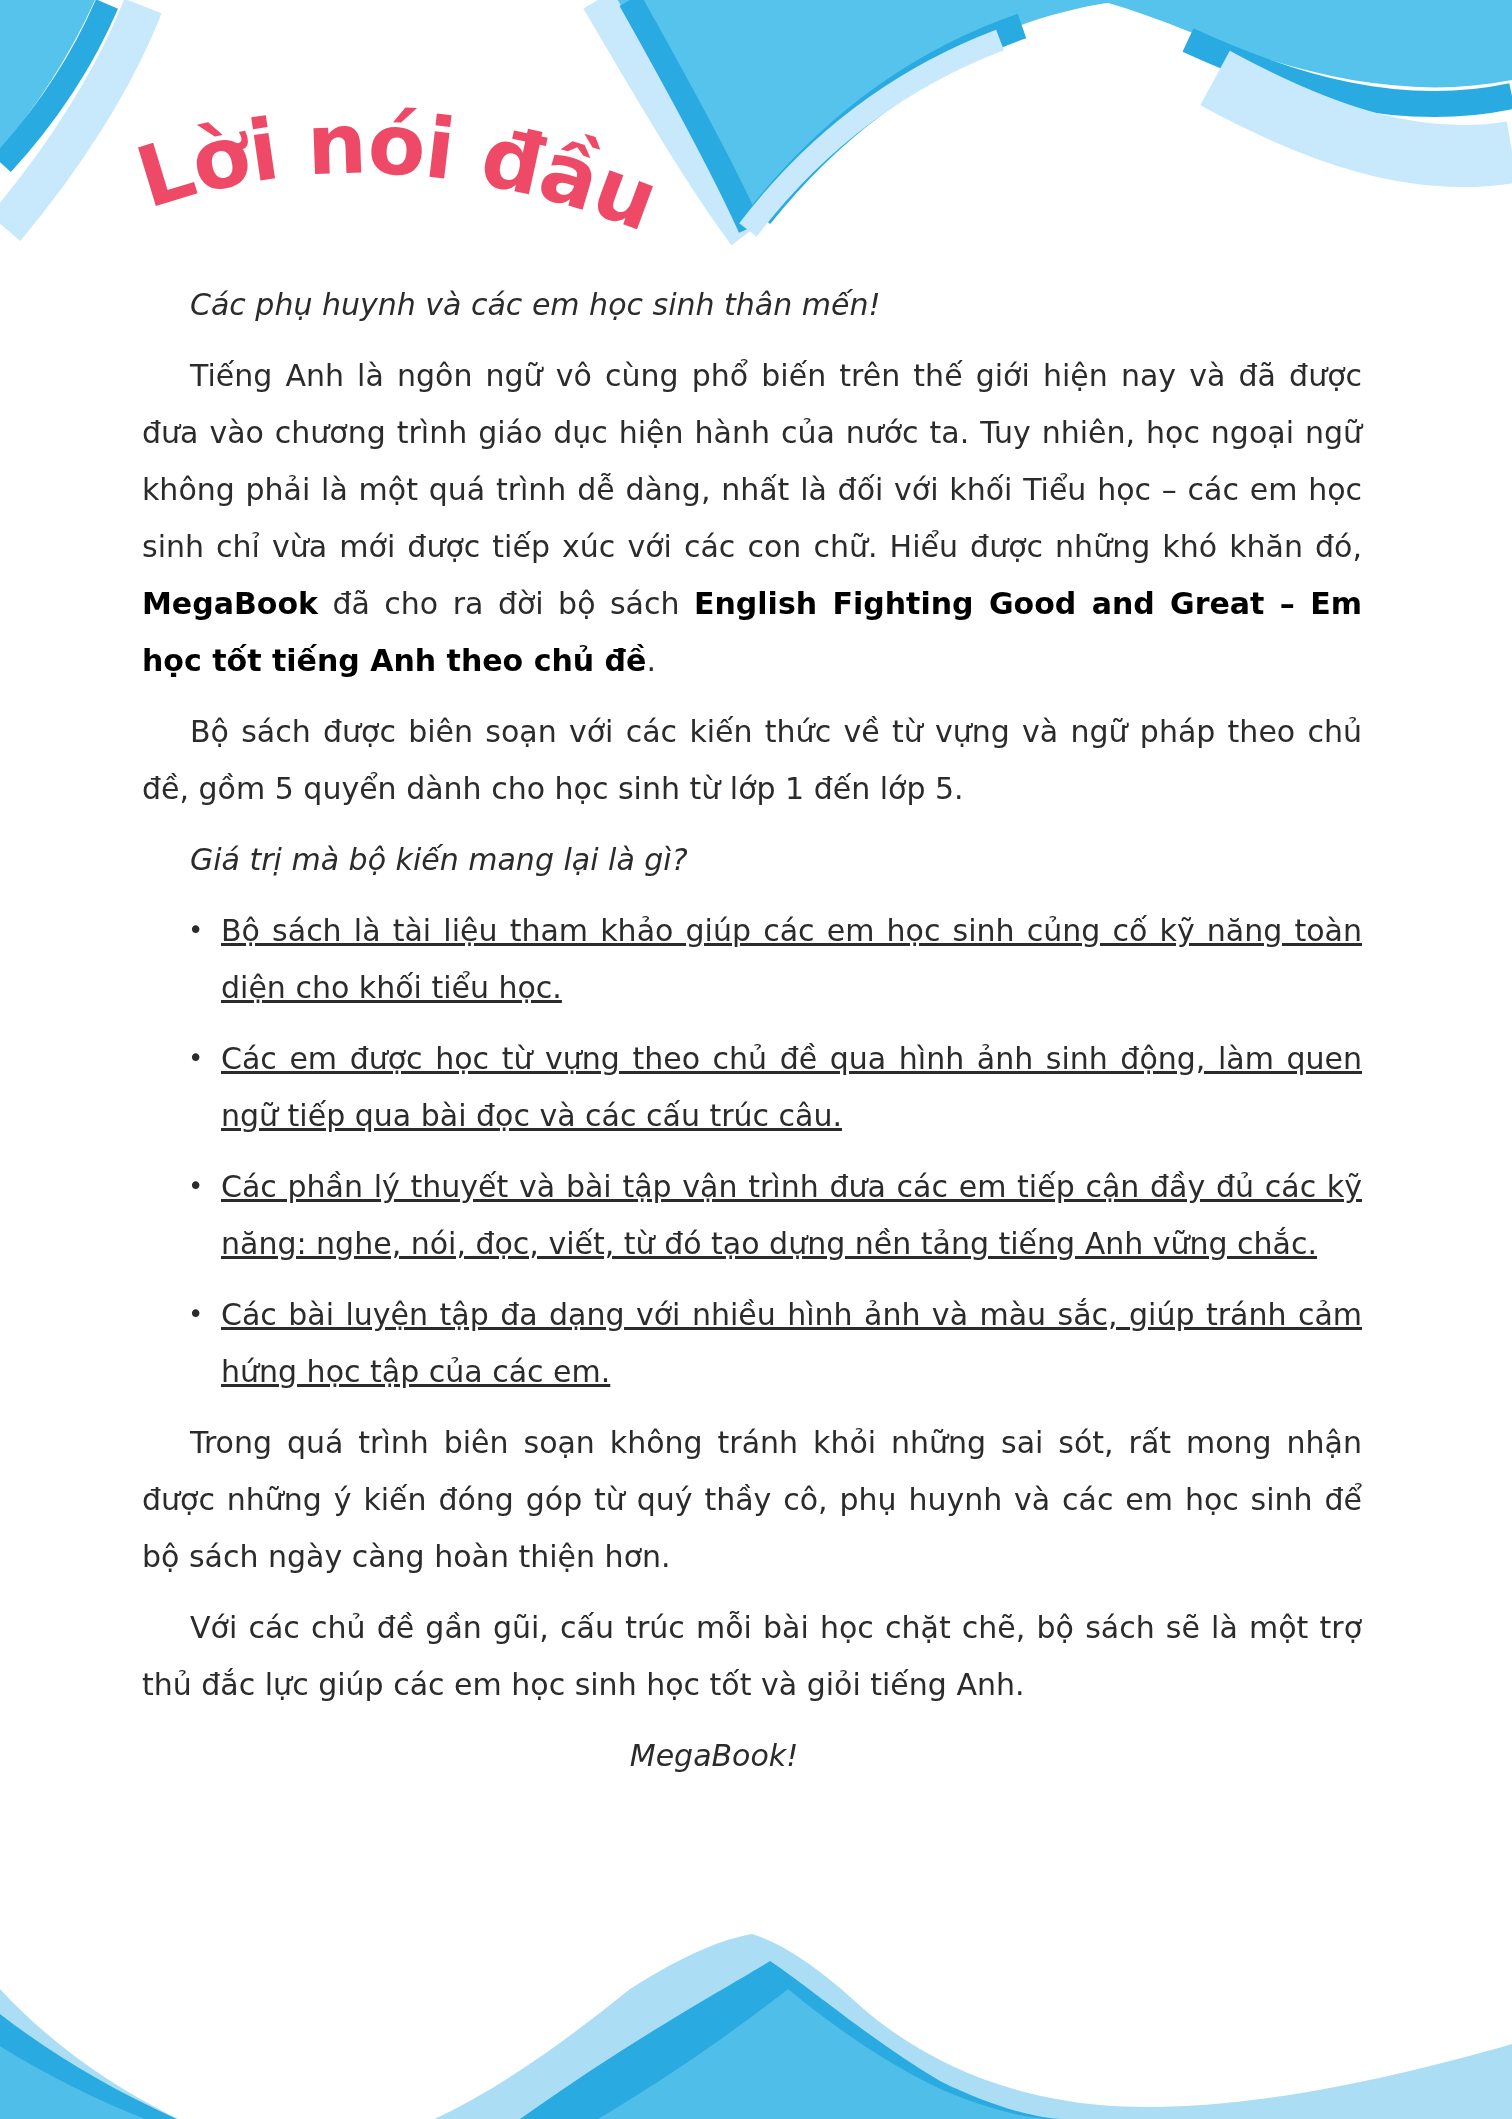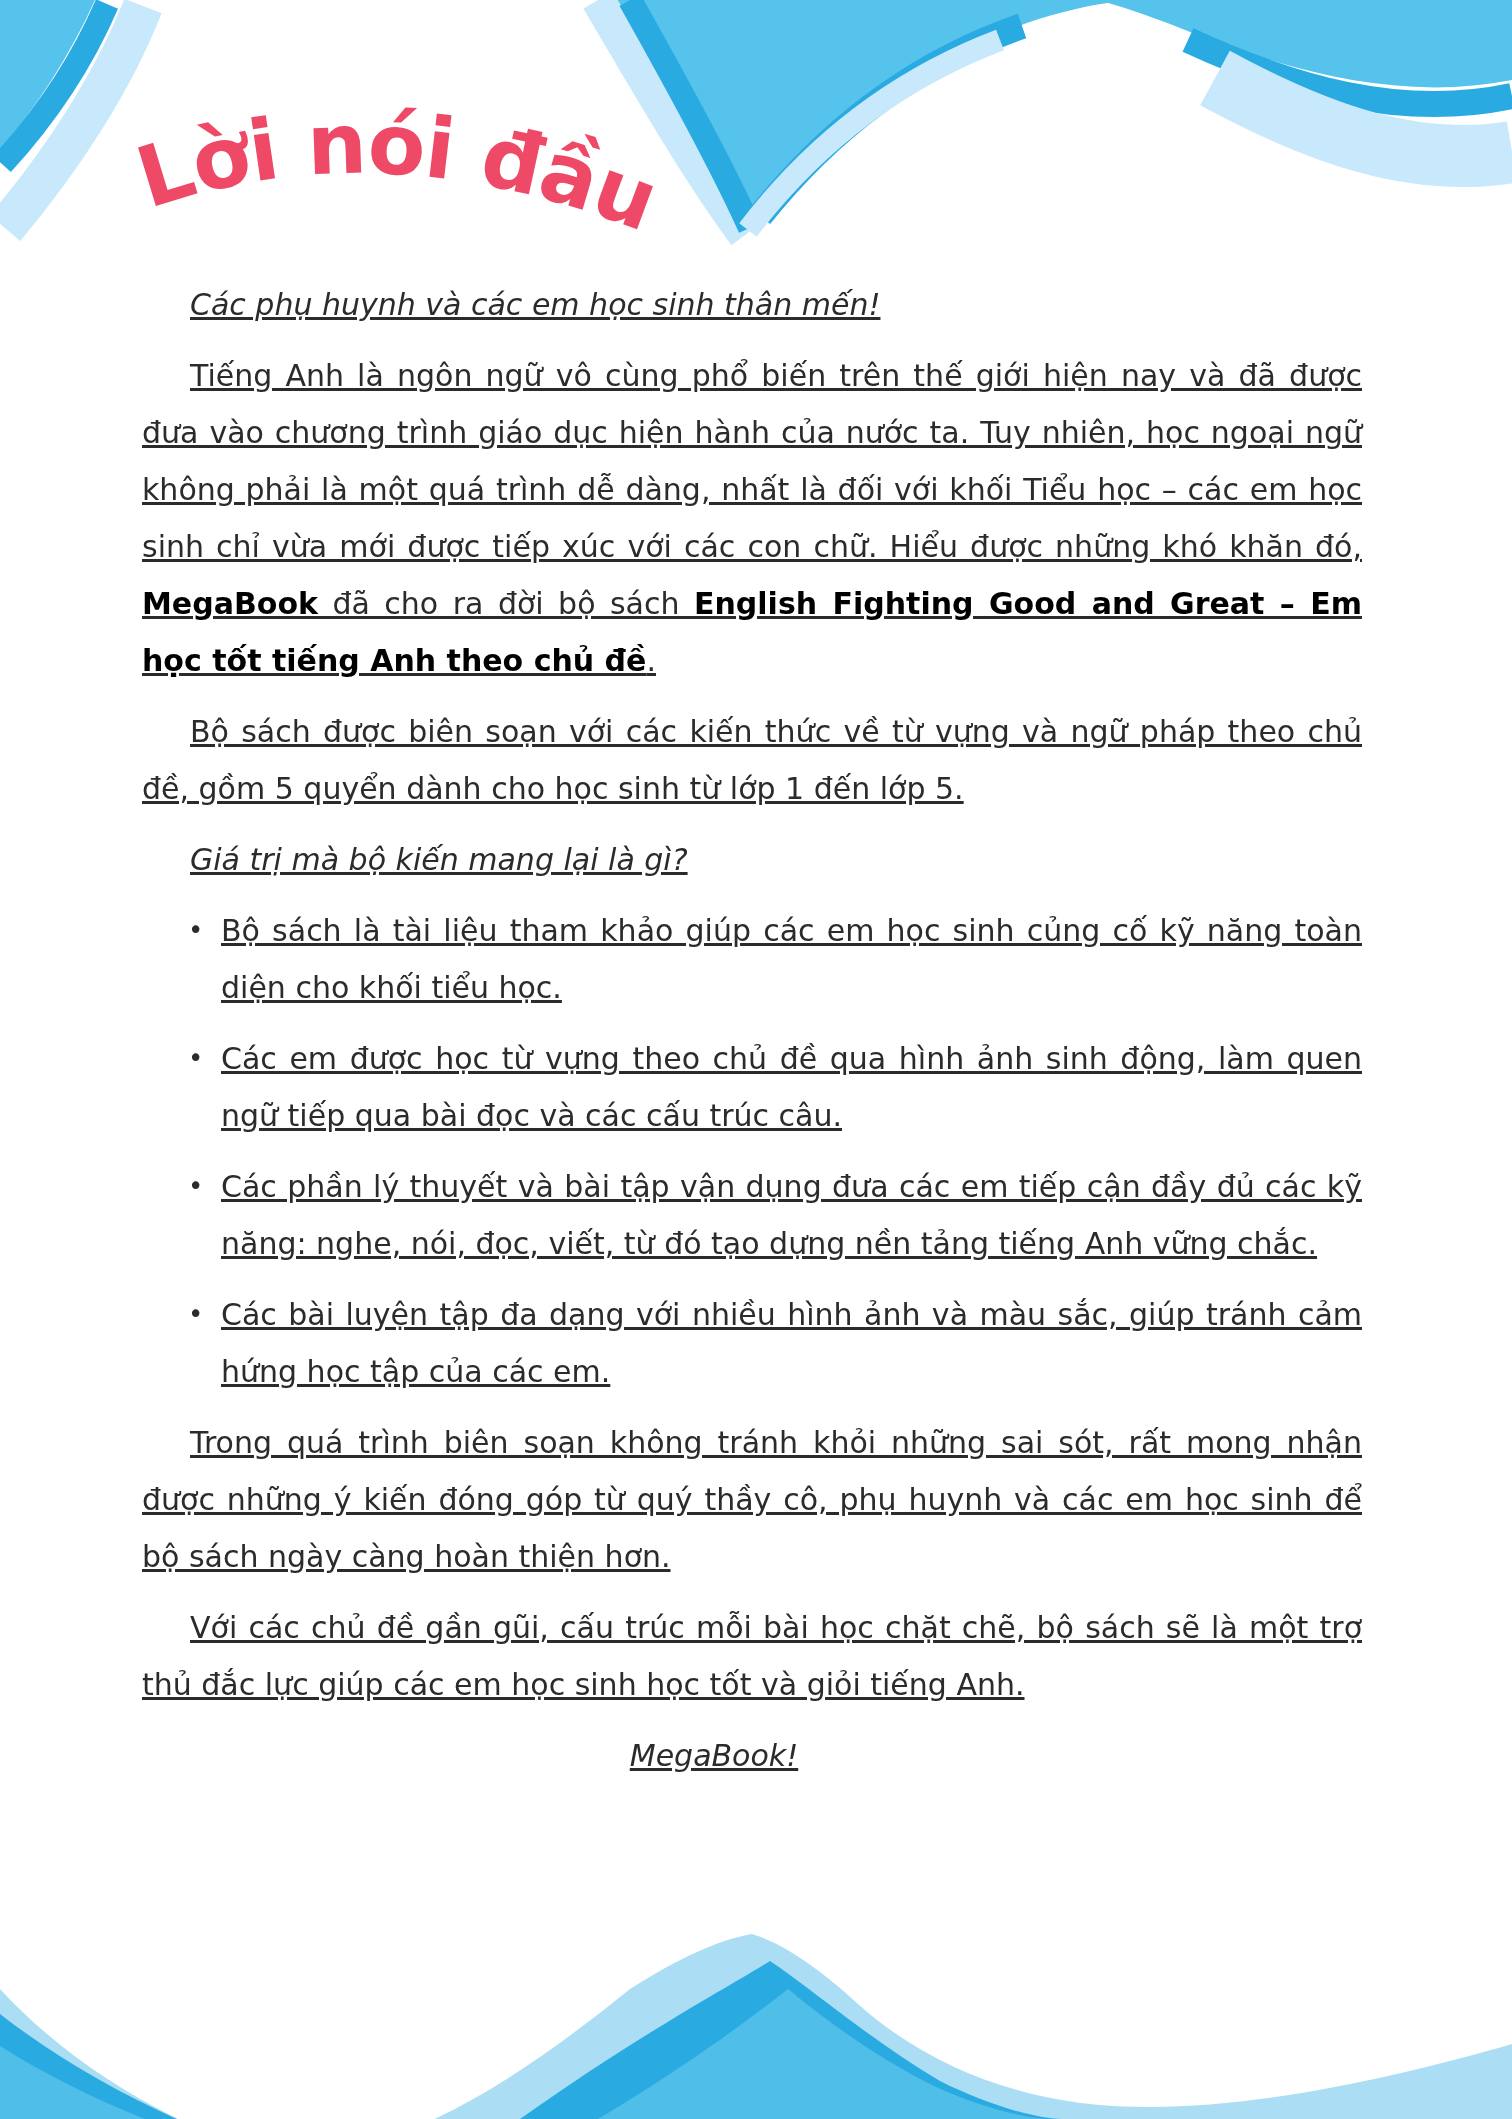--- a/index.html
+++ b/index.html
@@ -8,21 +8,21 @@
     font-family:"DejaVu Sans","Liberation Sans",sans-serif;
   }
   .waves{position:absolute;left:0;}
   .waves.top{top:0;}
   .waves.bottom{top:1839px;}
   .title-svg{position:absolute;left:130px;top:70px;}
   .content{
     position:absolute;left:142px;top:276px;width:1220px;
     color:#2b2b2b;font-size:30px;line-height:57px;text-align:justify;
   }
-  .content p{margin:0 0 14px 0;text-indent:48px;text-decoration:underline;}
+  .content p{margin:0 0 14px 0;text-indent:48px;}
   .italic-line{font-style:italic;text-align:left;}
   .teal{color:#000000;font-weight:bold;}
   ul.points{list-style:none;margin:0 0 0 0;padding:0;}
   ul.points li{
     position:relative;padding-left:79px;margin:0 0 14px 0;
     text-indent:0;text-align:justify;text-decoration:underline;
   }
   ul.points li::before{
     content:"\2022";position:absolute;left:46px;top:0;
     font-size:26px;line-height:57px;color:#2b2b2b;
@@ -63,21 +63,21 @@
 
   <p><span>Tiếng Anh là ngôn ngữ vô cùng phổ biến trên thế giới hiện nay và đã được đưa vào chương trình giáo dục hiện hành của nước ta. Tuy nhiên, học ngoại ngữ không phải là một quá trình dễ dàng, nhất là đối với khối Tiểu học – các em học sinh chỉ vừa mới được tiếp xúc với các con chữ. Hiểu được những khó khăn đó, </span><span class="teal">MegaBook</span><span> đã cho ra đời bộ sách </span><span class="teal">English Fighting Good and Great – Em học tốt tiếng Anh theo chủ đề</span><span>.</span></p>
 
   <p>Bộ sách được biên soạn với các kiến thức về từ vựng và ngữ pháp theo chủ đề, gồm 5 quyển dành cho học sinh từ lớp 1 đến lớp 5.</p>
 
   <p class="italic-line">Giá trị mà bộ kiến mang lại là gì?</p>
 
   <ul class="points">
     <li>Bộ sách là tài liệu tham khảo giúp các em học sinh củng cố kỹ năng toàn diện cho khối tiểu học.</li>
     <li>Các em được học từ vựng theo chủ đề qua hình ảnh sinh động, làm quen ngữ tiếp qua bài đọc và các cấu trúc câu.</li>
-    <li>Các phần lý thuyết và bài tập vận dụng đưa các em tiếp cận đầy đủ các kỹ năng: nghe, nói, đọc, viết, từ đó tạo dựng nền tảng tiếng Anh vững chắc.</li>
+    <li>Các phần lý thuyết và bài tập vận trình đưa các em tiếp cận đầy đủ các kỹ năng: nghe, nói, đọc, viết, từ đó tạo dựng nền tảng tiếng Anh vững chắc.</li>
     <li>Các bài luyện tập đa dạng với nhiều hình ảnh và màu sắc, giúp tránh cảm hứng học tập của các em.</li>
   </ul>
 
   <p>Trong quá trình biên soạn không tránh khỏi những sai sót, rất mong nhận được những ý kiến đóng góp từ quý thầy cô, phụ huynh và các em học sinh để bộ sách ngày càng hoàn thiện hơn.</p>
   <p>Với các chủ đề gần gũi, cấu trúc mỗi bài học chặt chẽ, bộ sách sẽ là một trợ thủ đắc lực giúp các em học sinh học tốt và giỏi tiếng Anh.</p>
 
   <p class="signature">MegaBook!</p>
 </div>
 
 <svg class="waves bottom" width="1512" height="280" viewBox="0 0 1512 280">

